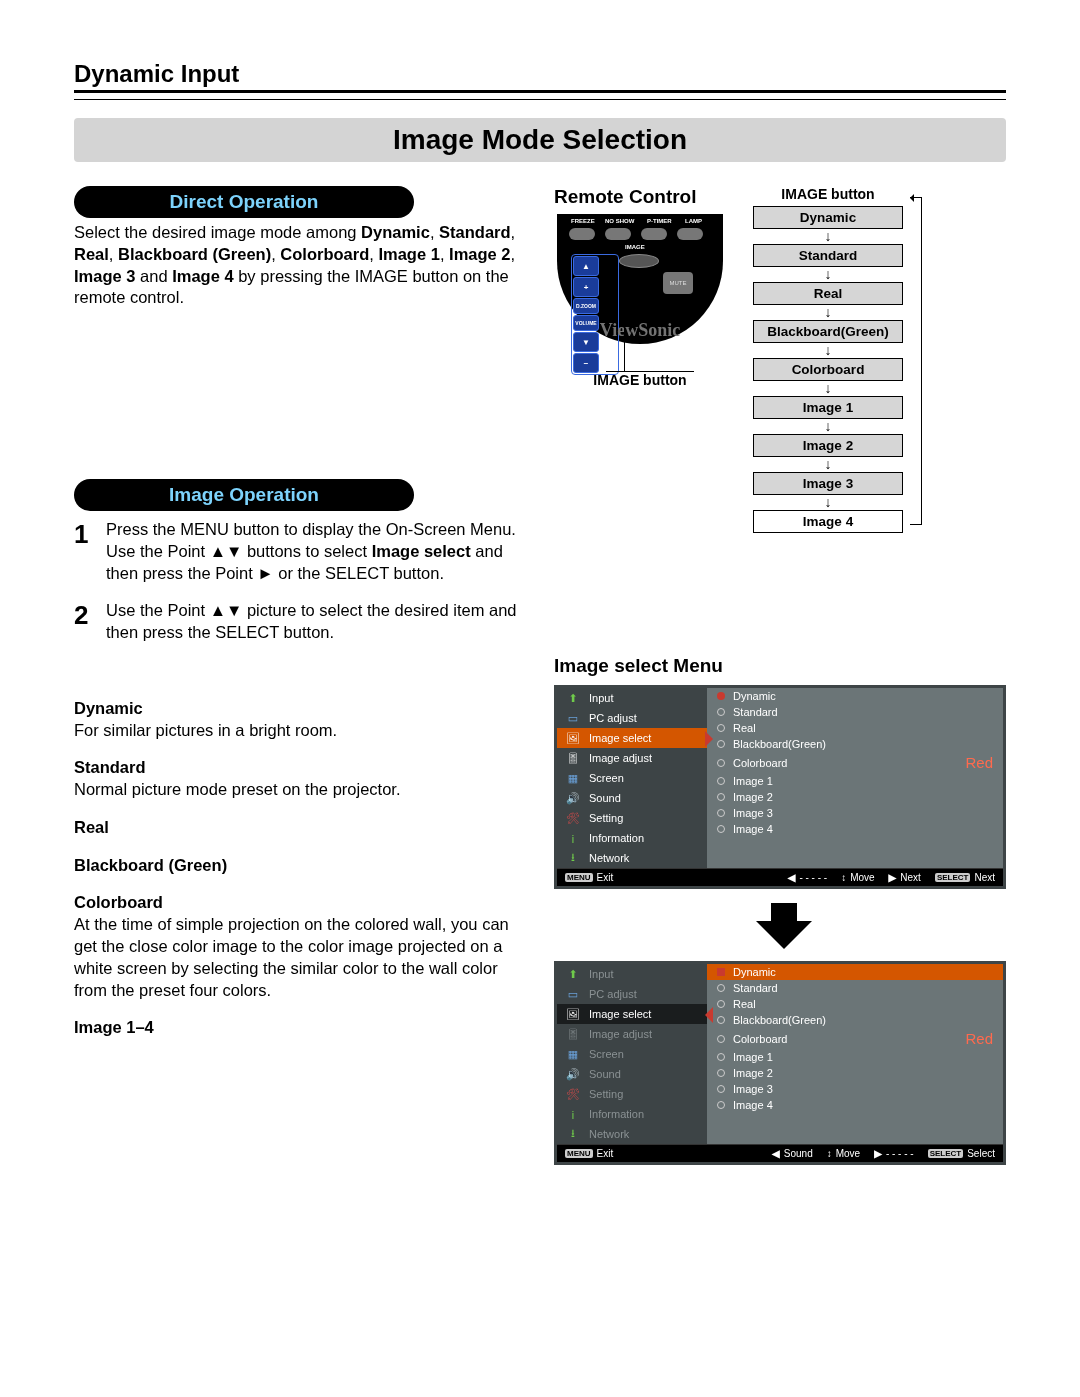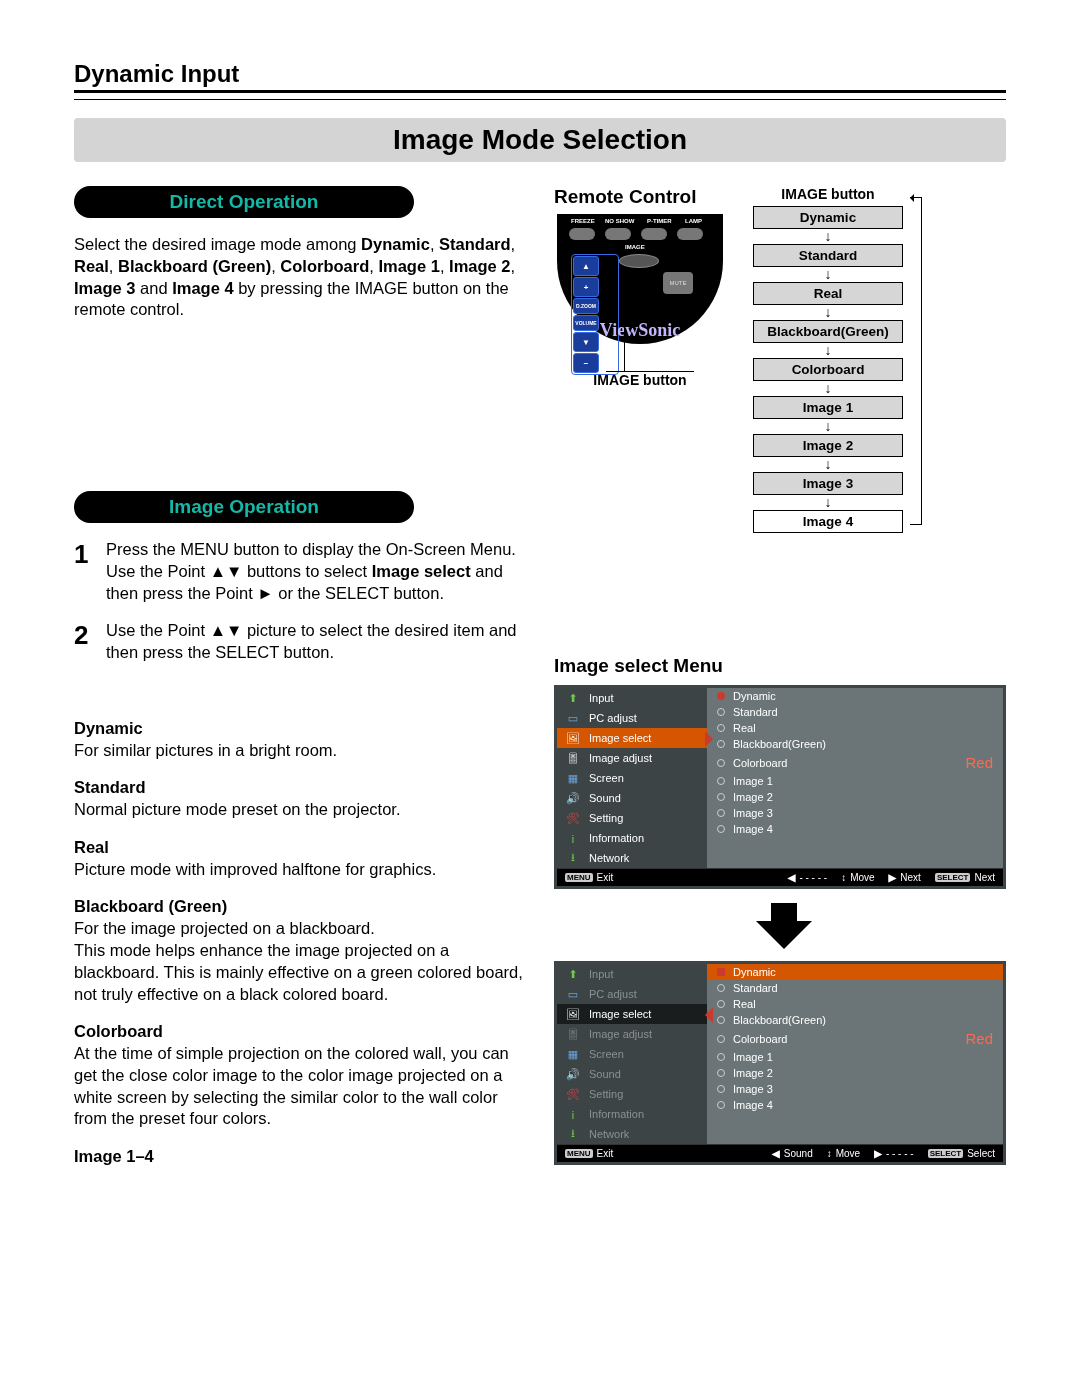--- a/index.html
+++ b/index.html
@@ -4,35 +4,35 @@
 <style>
   * { box-sizing: border-box; margin: 0; padding: 0; }
   body { font-family: Arial, Helvetica, sans-serif; background: #fff; width: 1080px; margin: 0 auto; color: #000; }
   .page { padding: 60px 74px 0 74px; position: relative; min-height: 1357px; }
   .section-head { font-weight: bold; font-size: 24px; border-bottom: 3px solid #000; padding-bottom: 2px; margin-bottom: 6px; }
   .double-rule { border-top: 1px solid #000; margin-bottom: 18px; }
   .banner { background: #d4d4d4; border-radius: 4px; text-align: center; font-weight: bold; font-size: 28px; padding: 6px 0; margin-bottom: 24px; }
   .columns { display: flex; gap: 20px; }
   .col-left { width: 460px; }
   .col-right { flex: 1; }
-  .pill { background: #000; color: #14b8a6; font-weight: bold; font-size: 19px; border-radius: 16px; padding: 5px 0; text-align: center; width: 340px; margin-bottom: 16px; }
+  .pill { background: #000; color: #7dd3fc; font-weight: bold; font-size: 19px; border-radius: 16px; padding: 5px 0; text-align: center; width: 340px; margin-bottom: 4px; }
   .body-text { font-size: 16.5px; line-height: 1.32; }
   .body-text b { font-weight: bold; }
   .remote-head { font-weight: bold; font-size: 19px; display: inline-block; margin-bottom: 6px; }
   .right-top { display: flex; align-items: flex-start; gap: 18px; }
   
   .remote { width: 172px; height: 154px; position: relative; }
   .remote-body { position: absolute; left: 3px; top: 0; width: 166px; height: 130px; background: #000; border-bottom-left-radius: 85px 85px; border-bottom-right-radius: 85px 85px; }
   .small-lbl { position: absolute; color: #fff; font-size: 6px; font-weight: bold; }
   .grey-btn { position: absolute; background: #777; border-radius: 6px; width: 26px; height: 12px; }
   .blue-btn { position: absolute; background: #1a3c9a; border: 1px solid #3a6ae0; border-radius: 3px; display:flex; align-items:center; justify-content:center; color:#fff; font-size:8px; font-weight:bold;}
   .blue-box { width:26px; height:20px; }
   .image-oval { position:absolute; width:40px; height:14px; background:#555; border-radius:50%; border:1px solid #888; }
   .brand-outer { position:absolute; left:0; right:0; top:106px; text-align:center; font-family: 'Times New Roman', serif; }
-  .brand { color:#c4b5fd; font-size:18px; font-weight:bold; display:inline-block; position:relative; }
+  .brand { color:#737373; font-size:18px; font-weight:bold; display:inline-block; position:relative; }
   .brand-line { position:absolute; left:70px; top:102px; width:1px; height:56px; background:#000;}
   .brand-hline { position:absolute; left:52px; bottom:-4px; width:88px; border-top:1px solid #000;}
   .remote-caption { text-align:center; font-weight:bold; font-size:14px; margin-top:4px;}
   
   .flow { display:flex; flex-direction:column; align-items:center; width:168px; }
   .flow-hdr { font-weight:bold; font-size:14px; margin-bottom:4px; }
   .flow-box { border:1px solid #000; background:#d6d6d6; font-weight:bold; font-size:13.5px; padding:3px 0; width:150px; text-align:center; }
   .flow .arrow { font-size:14px; line-height:12px; padding:1px 0 2px;}
   .flow-last { border:1px solid #000; background:#fff; font-weight:bold; font-size:13.5px; padding:3px 0; width:150px; text-align:center; position:relative;}
   .flow-wrap { position:relative; }
@@ -102,23 +102,22 @@
         </div>
         <div class="step">
           <div class="step-num">2</div>
           <div class="step-txt">Use the Point ▲▼ picture to select  the desired item and then press the SELECT button.</div>
         </div>
       </div>
 
       <div class="modes">
         <div class="mode"><span class="mode-name">Dynamic</span><span>For similar pictures in a bright room.</span></div>
         <div class="mode"><span class="mode-name">Standard</span><span>Normal picture mode preset on the projector.</span></div>
-        <div class="mode"><span class="mode-name">Real</span><span>Picture mode with improved halftone for graphics.</span></div>
-        <div class="mode"><span class="mode-name">Blackboard (Green)</span><span style="white-space:pre-line">For the image projected on a blackboard.
-This mode helps enhance the image projected on a blackboard. This is mainly effective on a green colored board, not truly effective on a black colored board.</span></div>
+        <div class="mode"><span class="mode-name">Real</span></div>
+        <div class="mode"><span class="mode-name">Blackboard (Green)</span></div>
         <div class="mode"><span class="mode-name">Colorboard</span><span>At the time of simple projection on the colored wall, you can get the close color image to the color image projected on a white screen by selecting the similar color to the wall color from the preset four colors.</span></div>
         <div class="mode"><span class="mode-name">Image 1–4</span></div>
       </div>
     </div>
 
     <div class="col-right">
       <div class="right-top">
         <div>
           <span class="remote-head">Remote Control</span>
           <div class="remote">

